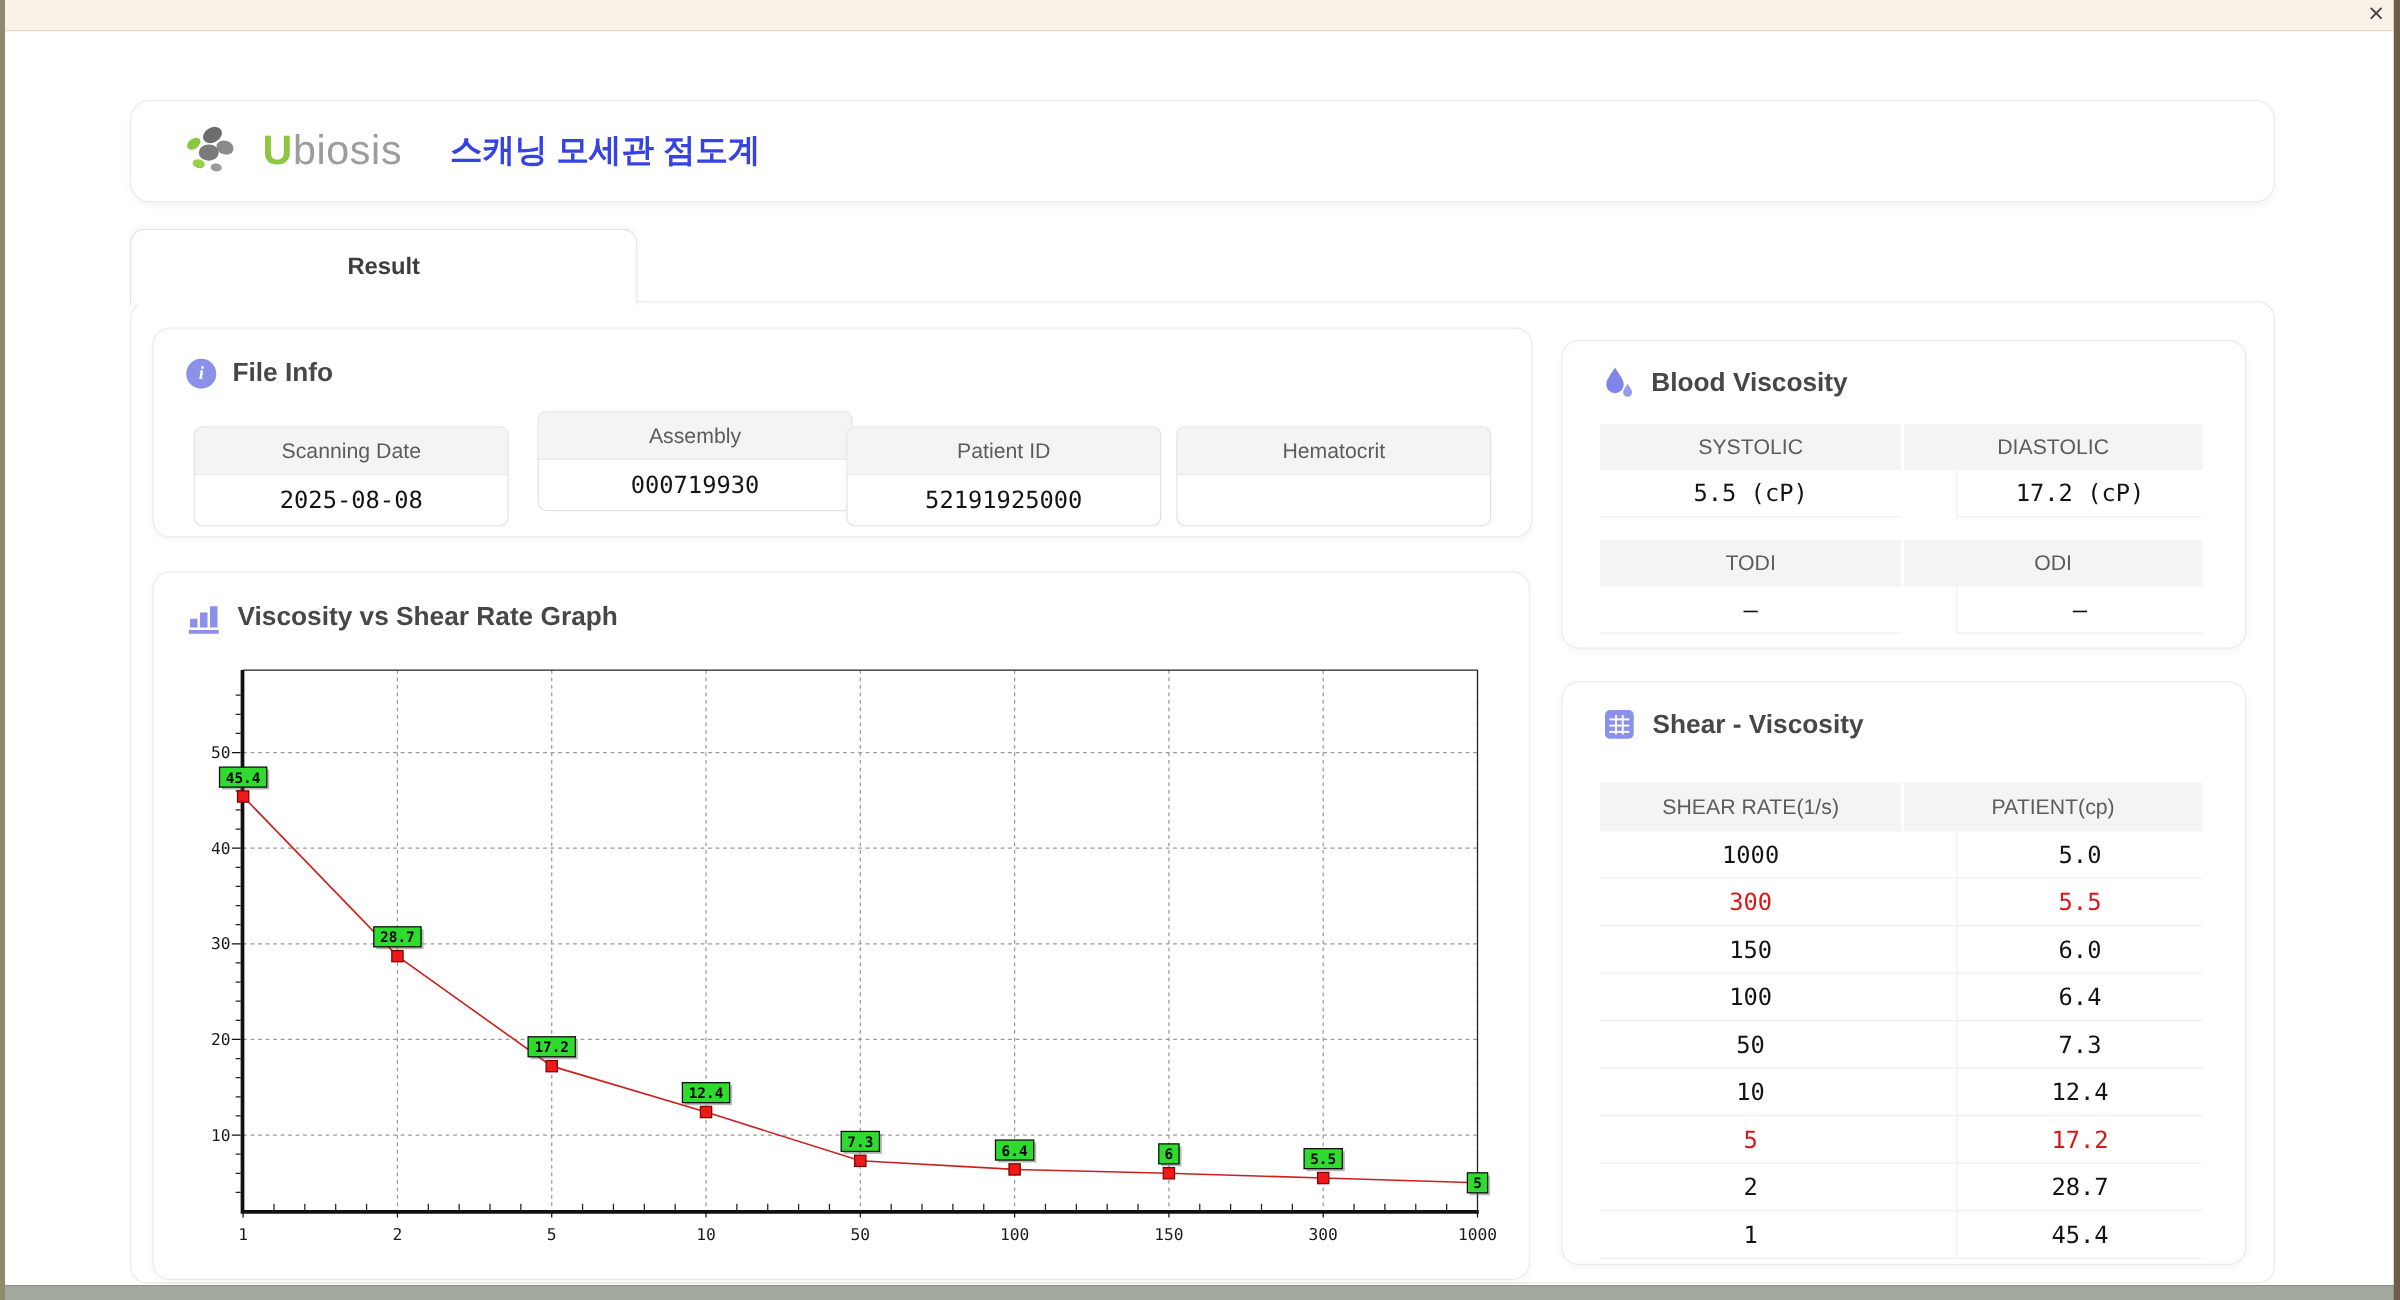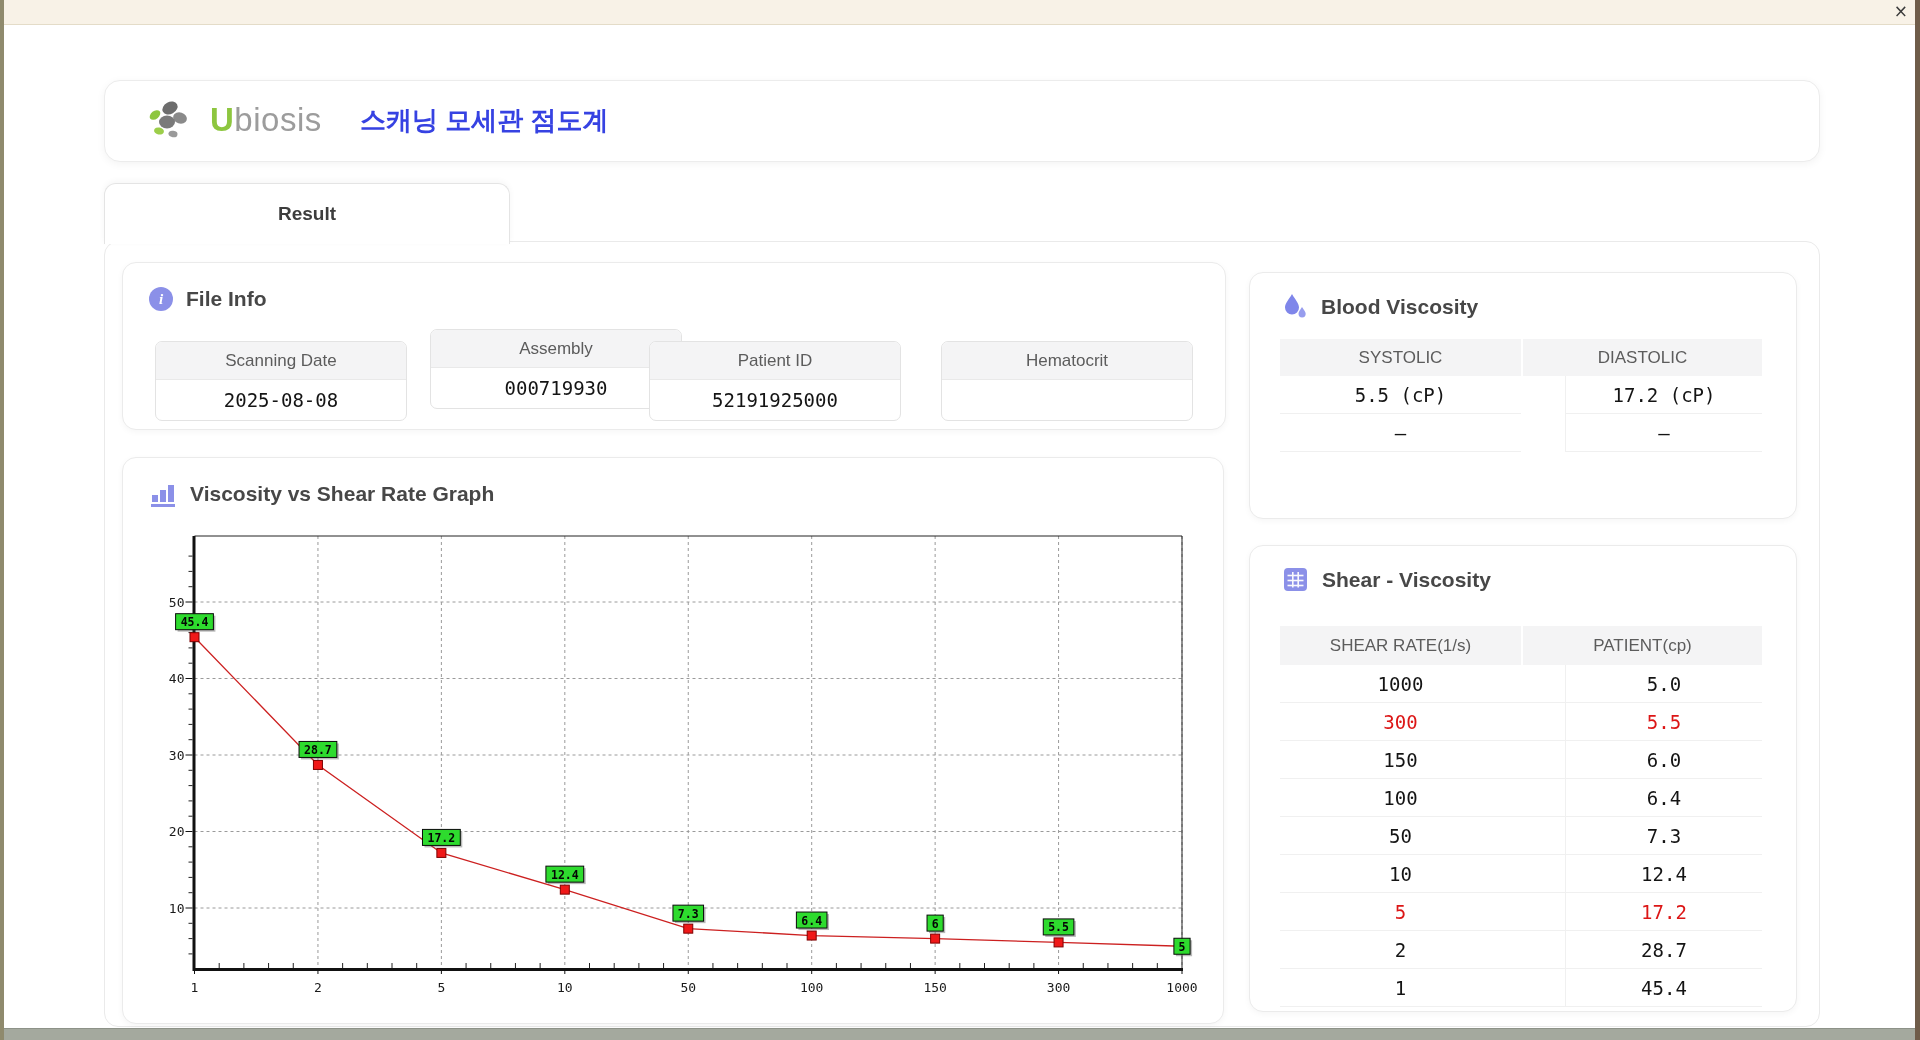--- a/index.html
+++ b/index.html
@@ -101,21 +101,21 @@
       <h2>File Info</h2>
     </div>
     <div class="field" style="left:32px;top:78px;">
       <div class="field-label">Scanning Date</div>
       <div class="field-value">2025-08-08</div>
     </div>
     <div class="field" style="left:291px;top:66px;margin-left:16px;">
       <div class="field-label">Assembly</div>
       <div class="field-value">000719930</div>
     </div>
-    <div class="field" style="left:526px;top:78px;">
+    <div class="field" style="left:554px;top:78px;">
       <div class="field-label">Patient ID</div>
       <div class="field-value">52191925000</div>
     </div>
     <div class="field" style="left:818px;top:78px;">
       <div class="field-label">Hematocrit</div>
       <div class="field-value"></div>
     </div>
   </section>
 
   <section class="card" style="left:122px;top:457px;width:1100px;height:565px;">
@@ -278,20 +278,24 @@
     </div>
     <div style="position:absolute;left:30px;top:66px;width:482px;">
       <div class="grid2 thead">
         <div class="tcell">SYSTOLIC</div>
         <div class="tcell c2" style="border-left:2px solid #fff;">DIASTOLIC</div>
       </div>
       <div class="grid2 tval">
         <div class="tcell">5.5 (cP)</div>
         <div class="tcell c2">17.2 (cP)</div>
       </div>
+      <div class="grid2 thead" style="margin-top:18px;">
+        <div class="tcell">TODI</div>
+        <div class="tcell c2" style="border-left:2px solid #fff;">ODI</div>
+      </div>
       <div class="grid2 tval">
         <div class="tcell">–</div>
         <div class="tcell c2">–</div>
       </div>
     </div>
   </section>
 
   <section class="card" style="left:1249px;top:545px;width:546px;height:465px;">
     <div class="sec-title" style="left:32px;top:20px;">
       <svg width="27" height="27" viewBox="0 0 27 27">

